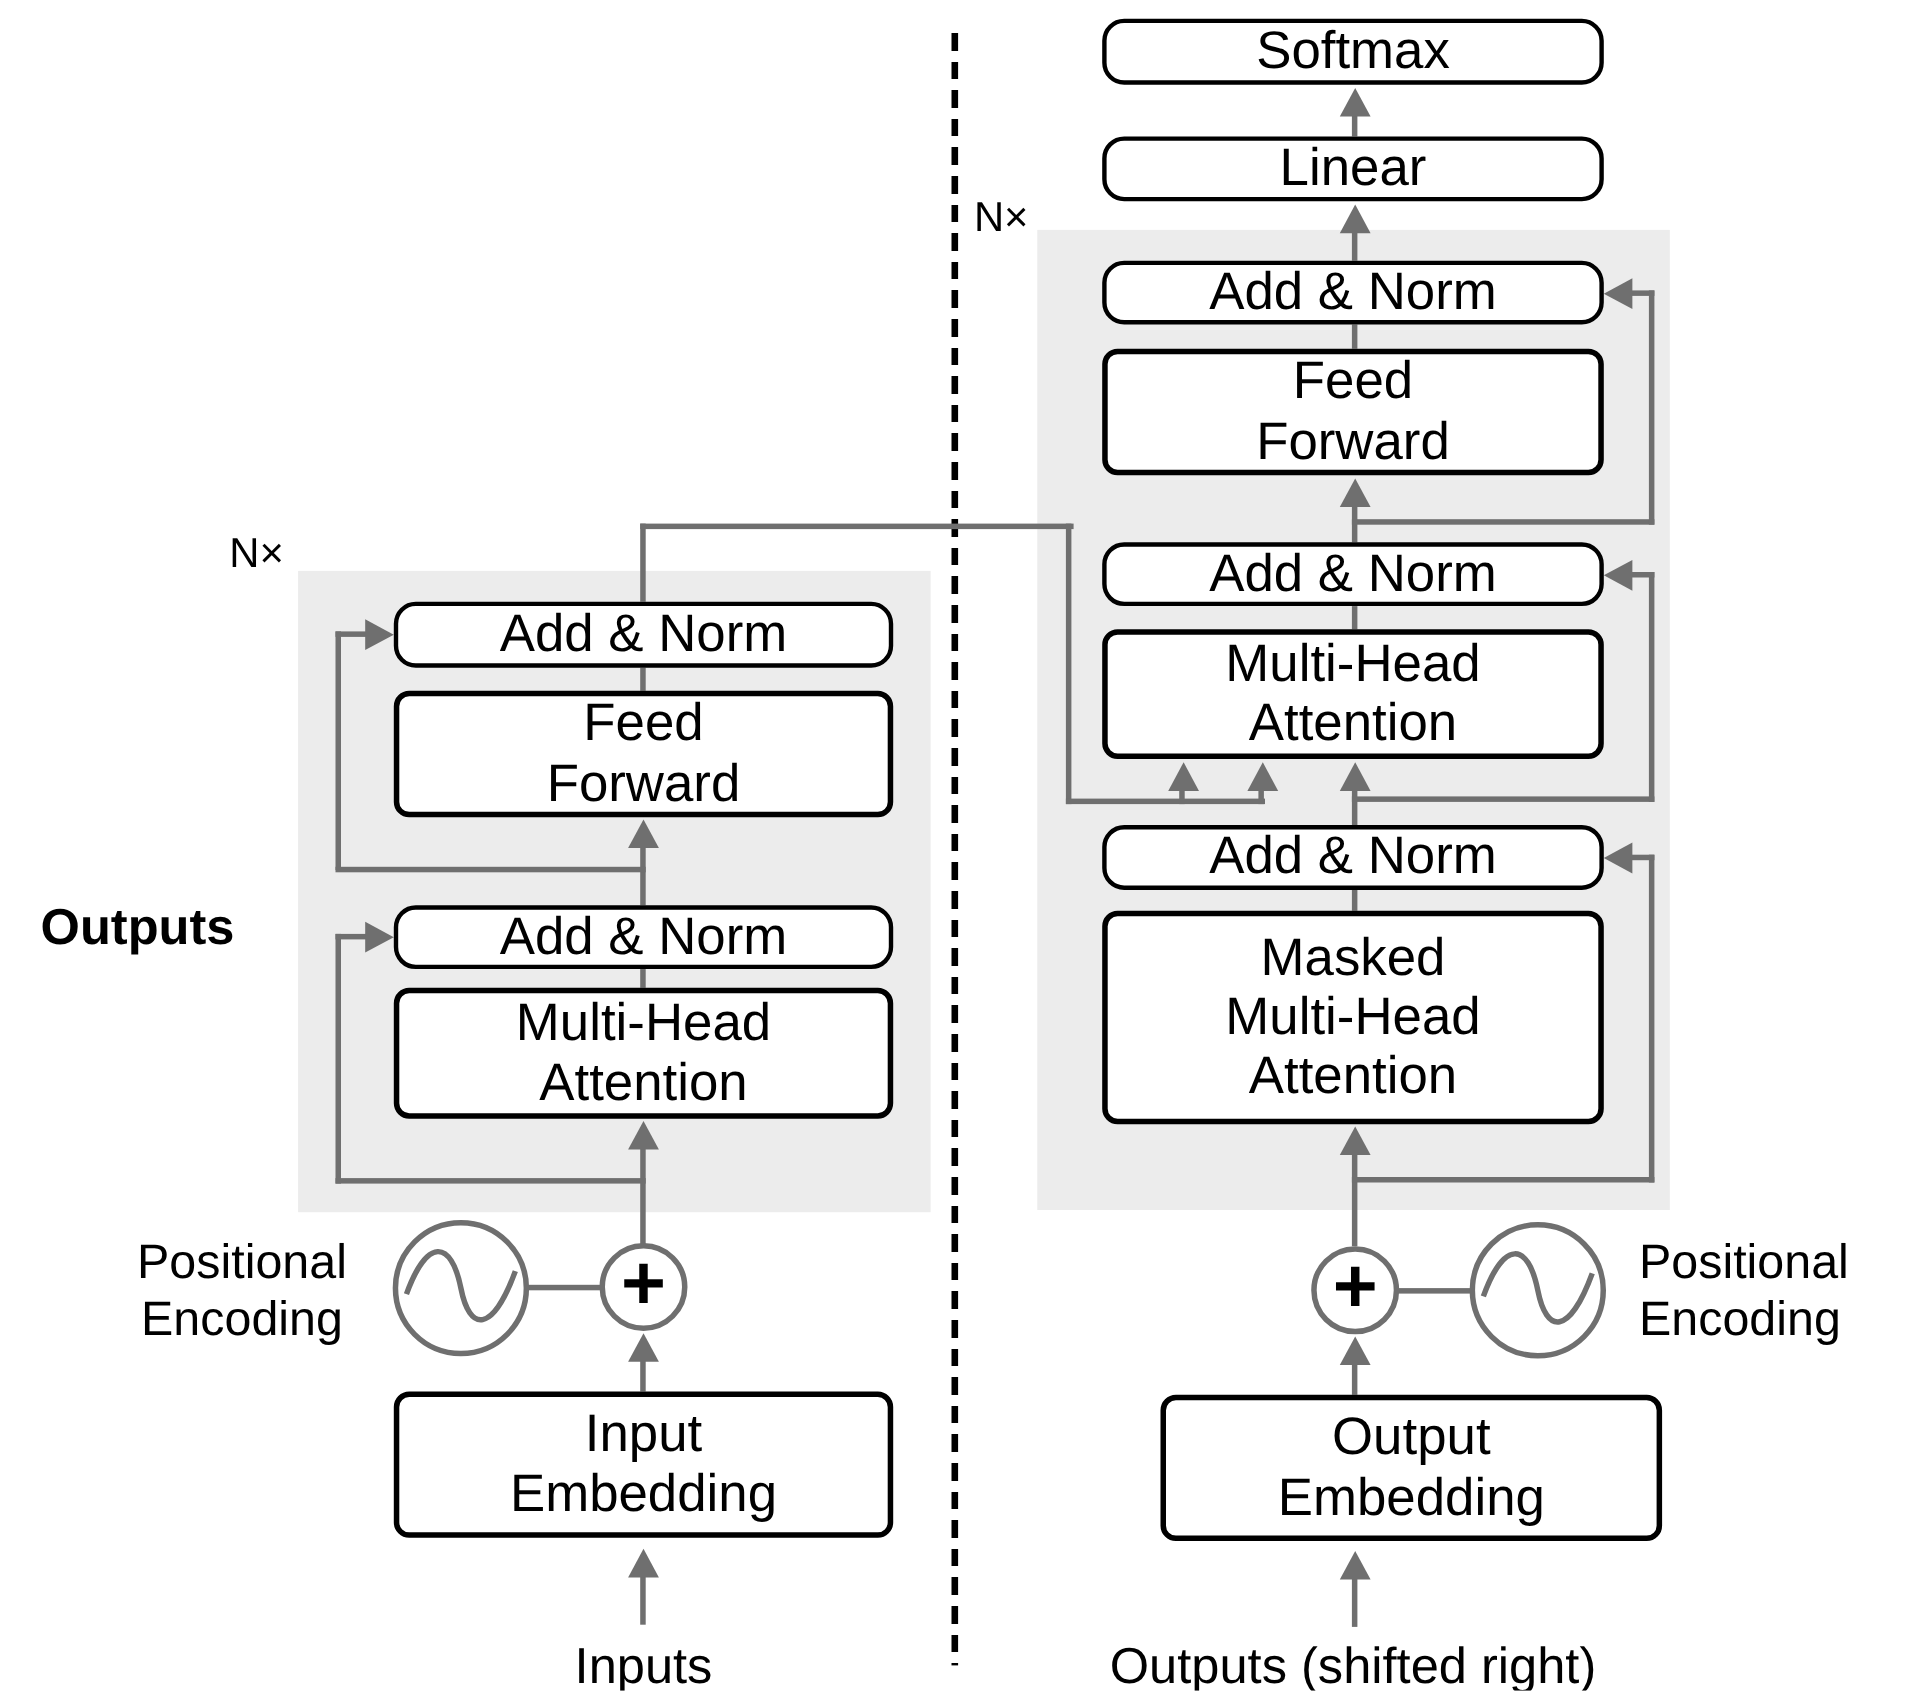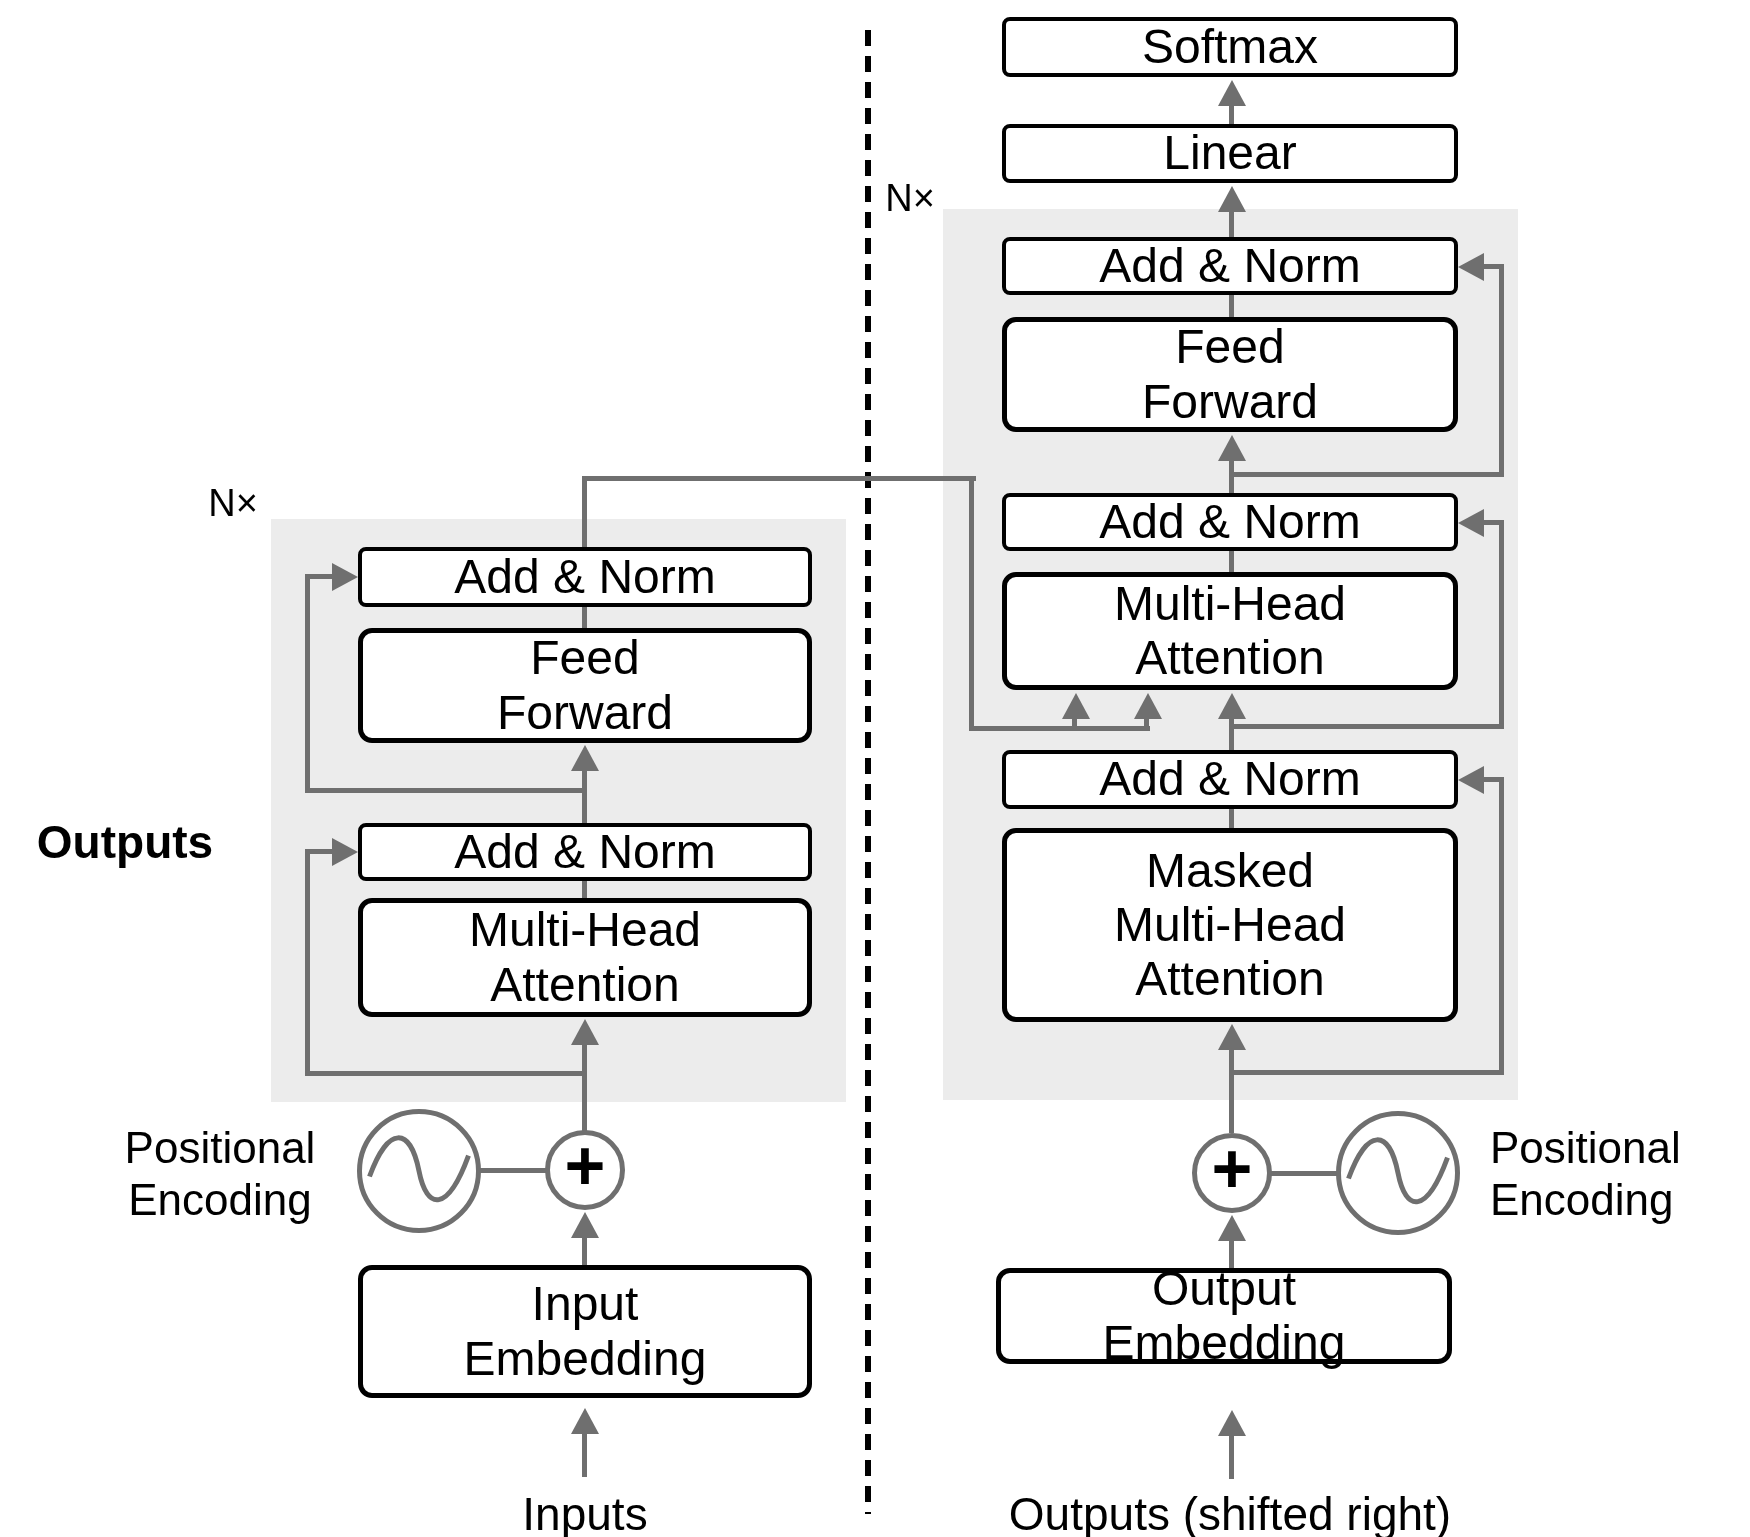--- a/index.html
+++ b/index.html
@@ -1,20 +1,20 @@
 <!DOCTYPE html>
 <html><head>
 <meta charset="utf-8">
 <style>
   html,body{margin:0;padding:0;background:#fff;}
   #stage{position:relative;width:1750px;height:1537px;background:#fff;overflow:hidden;
          font-family:"Liberation Sans", sans-serif;color:#000;}
   .gray{position:absolute;background:#ececec;}
   .box{position:absolute;box-sizing:border-box;background:#fff;border:4px solid #000;
-       border-radius:8px;display:flex;align-items:center;justify-content:center;
+       border-radius:20px;display:flex;align-items:center;justify-content:center;
        text-align:center;white-space:pre-line;font-size:48px;line-height:1.13;color:#000;}
   .big{border-radius:14px;border-width:5px;}
   .hl,.vl{position:absolute;background:#6f6f6f;}
   .hl{height:5px;}
   .vl{width:5px;}
   .tri-up{position:absolute;width:0;height:0;border-left:14px solid transparent;
           border-right:14px solid transparent;border-bottom:26px solid #6f6f6f;}
   .tri-right{position:absolute;width:0;height:0;border-top:14px solid transparent;
           border-bottom:14px solid transparent;border-left:26px solid #6f6f6f;}
   .tri-left{position:absolute;width:0;height:0;border-top:14px solid transparent;
@@ -136,21 +136,21 @@
   <div class="box" style="left:1002px;top:237px;width:456px;height:58px;"><span>Add &amp; Norm</span></div>
   <div class="box big" style="left:1002px;top:317px;width:456px;height:115px;"><span>Feed
 Forward</span></div>
   <div class="box" style="left:1002px;top:493px;width:456px;height:58px;"><span>Add &amp; Norm</span></div>
   <div class="box big" style="left:1002px;top:572px;width:456px;height:118px;"><span>Multi-Head
 Attention</span></div>
   <div class="box" style="left:1002px;top:750px;width:456px;height:59px;"><span>Add &amp; Norm</span></div>
   <div class="box big" style="left:1002px;top:828px;width:456px;height:194px;"><span>Masked
 Multi-Head
 Attention</span></div>
-  <div class="box big" style="left:996px;top:1268px;width:456px;height:96px;"><span>Output
+  <div class="box big" style="left:1055px;top:1268px;width:456px;height:133px;"><span>Output
 Embedding</span></div>
 
   <div class="circle sine-c" style="left:357px;top:1109px;">
     <svg width="110" height="110" viewBox="0 0 100 100">
       <path d="M 5 55 C 22 8, 42 10, 50 50 C 57 86, 76 88, 95 36" fill="none" stroke="#6f6f6f" stroke-width="4.5"></path>
     </svg>
   </div>
   <div class="circle plus-c" style="left:545px;top:1130px;">
       <span>+</span>
     </div>

